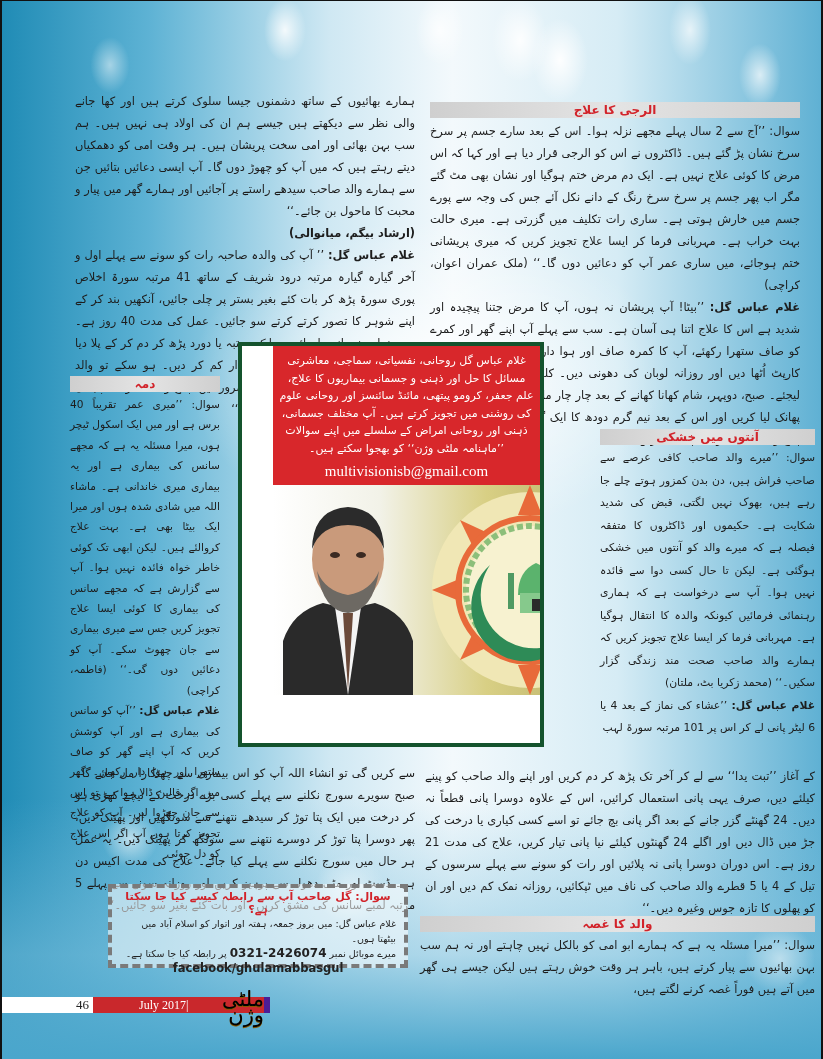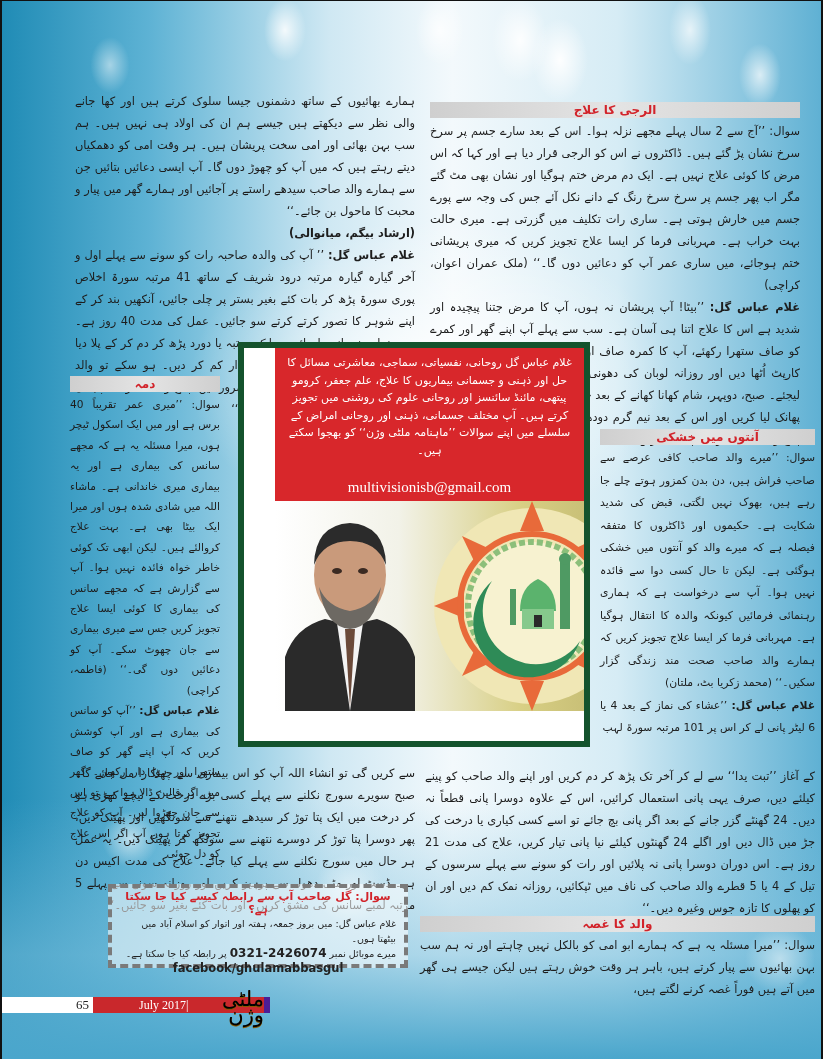--- a/index.html
+++ b/index.html
@@ -45,28 +45,28 @@
 
   #col-right-top { left: 430px; top: 98px; width: 370px; }
   #col-left-top  { left: 75px; top: 90px; width: 340px; }
   #col-left-mid  { left: 70px; top: 372px; width: 150px; }
   #col-right-mid { left: 600px; top: 425px; width: 215px; }
   #col-bottom-left { left: 75px; top: 762px; width: 340px; }
   #col-bottom-right { left: 425px; top: 765px; width: 390px; }
   #col-valid { left: 420px; top: 912px; width: 395px; }
 
   .ad {
-    position: absolute; left: 238px; top: 342px; width: 352px; height: 405px;
-    border: 6px solid #14532d; background: #fff; padding-left: 31px;
+    position: absolute; left: 238px; top: 342px; width: 306px; height: 405px;
+    border: 4px solid #14532d; background: #fff; padding-left: 31px;
   }
   .ad-top {
     background: #d8272b; color: #fff; direction: rtl; text-align: center;
     font-size: 11px; line-height: 17.5px; padding: 6px 6px 4px;
   }
-  .ad-email { font-family: "Liberation Serif", serif; font-size: 15px; direction: ltr; margin-top: 20px; color: #fff; }
+  .ad-email { font-family: "Liberation Serif", serif; font-size: 15px; direction: ltr; margin-top: 6px; color: #fff; }
   .ad-mid { position: relative; height: 210px; background: linear-gradient(90deg, #fff 0%, #f2f2e8 40%, #d8cf84 80%, #c9c077 100%); overflow: hidden; }
   .portrait {
     position: absolute; left: 10px; top: 6px; width: 130px; height: 204px;
   }
   .ad-bottom {
     position: absolute; left: 0; right: 0; bottom: 0; height: 84px;
     background: #d8272b; color: #fff; font-size: 34px; font-weight: bold; direction: rtl; text-align: center; line-height: 84px;
     border-top: 4px solid #fff;
   }
 
@@ -176,20 +176,20 @@
   <div class="line">غلام عباس گل: میں بروز جمعہ، ہفتہ اور اتوار کو اسلام آباد میں بیٹھتا ہوں۔</div>
   <div class="line">
     <span>میرے موبائل نمبر</span>
     <span class="phone">0321-2426074</span>
     <span>پر رابطہ کیا جا سکتا ہے۔</span>
   </div>
   <div class="fb">facebook/ghulamabbasgul</div>
 </div>
 
 <div class="footer">
-  <div class="pg">65</div>
+  <div class="pg">46</div>
   <div class="date">
     <span>July 2017|</span>
     <span class="logo">ملٹی وژن</span>
   </div>
 </div>
 
 <div class="frame"></div>
 
 </body></html>

